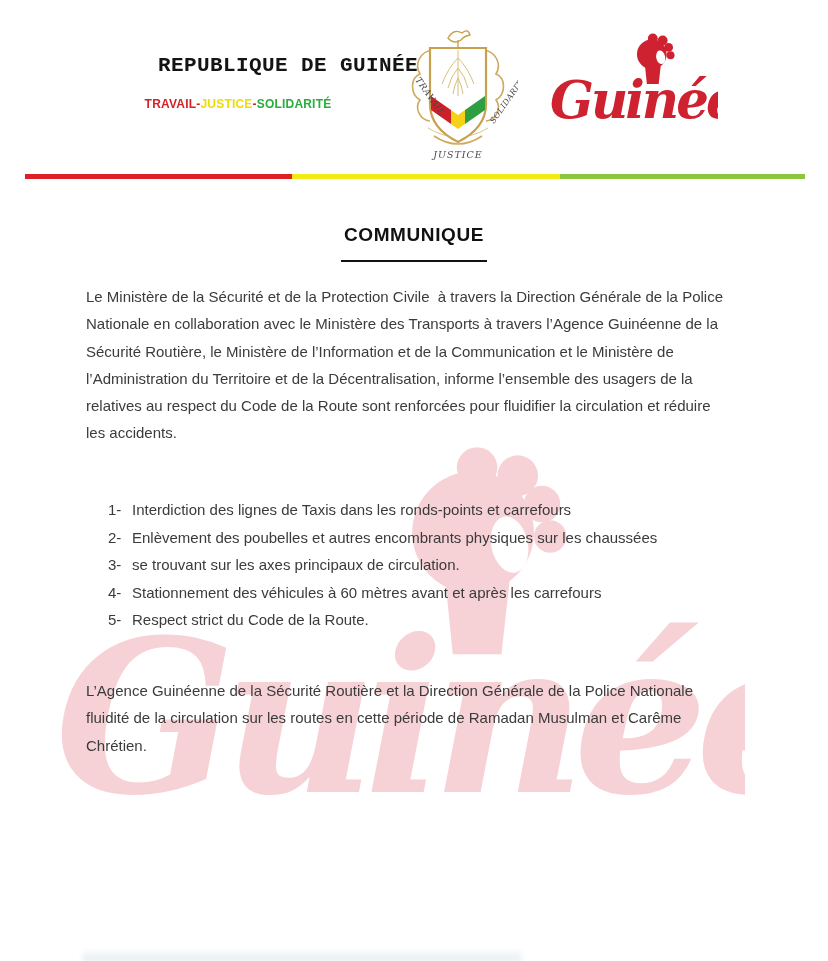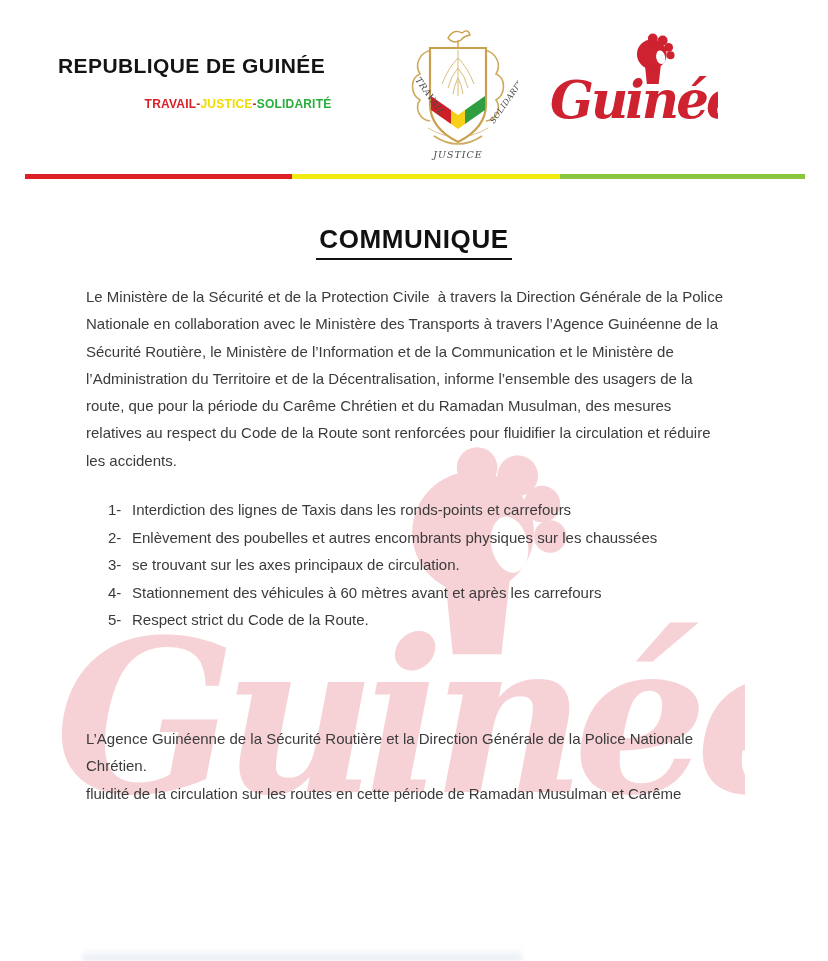--- a/index.html
+++ b/index.html
@@ -12,22 +12,22 @@
   }
   html,body{margin:0;padding:0;}
   body{background:#ffffff;font-family:"Liberation Sans", sans-serif;}
   .page{
     position:relative; width:828px; height:961px; background:#ffffff;
     overflow:hidden; margin:0 auto;
   }
   
   .country-title{
     position:absolute; left:58px; top:54px; width:360px;
-    text-align:left; font-size:21px; font-weight:bold; color:#141414;
-    letter-spacing:0.4px; white-space:pre;
+    text-align:right; font-size:21px; font-weight:bold; color:#141414;
+    letter-spacing:0.4px; white-space:pre;font-family:Liberation Mono, monospace;
   }
   .motto{
     position:absolute; left:58px; top:97px; width:360px;
     text-align:center; font-size:12px; font-weight:bold; letter-spacing:0.2px;
     white-space:pre;
   }
   .motto .t-red{color:var(--motto-red);}
   .motto .t-yellow{color:var(--motto-yellow);}
   .motto .t-green{color:var(--motto-green);}
   .coat{position:absolute; left:398px; top:24px; width:120px; height:146px;}
@@ -38,27 +38,27 @@
   .divider .seg-yellow{width:268px; background:var(--flag-yellow);}
   .divider .seg-green{width:245px; background:var(--flag-green);}
   
   .watermark{
     position:absolute; left:55px; top:435px; width:690px; height:406px;
     color:var(--watermark-pink); opacity:0.55; z-index:0; pointer-events:none;
   }
   
   .doc-title{position:absolute; left:0; top:224px; width:828px; text-align:center; z-index:1;}
   .doc-title span{
-    display:inline-block; font-size:26px; font-weight:bold; color:#111;
-    letter-spacing:0.6px; border-bottom:2.5px solid #111; padding:0 3px 3px 3px;
+    display:inline-block; font-size:19px; font-weight:bold; color:#111;
+    letter-spacing:0.6px; border-bottom:2.5px solid #111; padding:0 3px 14px 3px;
   }
   .para{position:absolute; z-index:1; color:var(--text); font-size:15px; line-height:27.3px;}
   .para .line{white-space:pre;}
   .para-1{left:86px; top:283px; width:690px;}
-  .para-2{left:86px; top:677px; width:690px;margin-top:48px;}
+  .para-2{left:86px; top:677px; width:690px;}
   .measures{position:absolute; left:108px; top:496px; width:660px; z-index:1;
     color:var(--text); font-size:15px; line-height:27.5px;}
   .list-item{display:flex;}
   .list-item .num{width:24px; flex:0 0 24px;}
   .item-text .line{white-space:pre;}
   
   .bottom-smudge{
     position:absolute; left:82px; bottom:0; width:440px; height:13px; z-index:0;
     background:linear-gradient(180deg, rgba(228,234,241,0) 0%, rgba(209,221,234,0.55) 100%);
     filter:blur(2px);
@@ -143,21 +143,20 @@
 
   <div class="doc-title">
     <span>COMMUNIQUE</span>
   </div>
 
   <div class="para para-1">
       <div class="line">Le Ministère de la Sécurité et de la Protection Civile  à travers la Direction Générale de la Police</div>
       <div class="line">Nationale en collaboration avec le Ministère des Transports à travers l’Agence Guinéenne de la</div>
       <div class="line">Sécurité Routière, le Ministère de l’Information et de la Communication et le Ministère de</div>
       <div class="line">l’Administration du Territoire et de la Décentralisation, informe l’ensemble des usagers de la</div>
-      <div class="line">route, que pour la période du Carême Chrétien et du Ramadan Musulman, des mesures</div>
       <div class="line">relatives au respect du Code de la Route sont renforcées pour fluidifier la circulation et réduire</div>
       <div class="line">les accidents.</div>
     </div>
 
   <div class="measures">
       <div class="list-item">
         <span class="num">1-</span>
         <div class="item-text">
           <div class="line">Interdiction des lignes de Taxis dans les ronds-points et carrefours</div>
         </div>
@@ -183,18 +182,18 @@
       <div class="list-item">
         <span class="num">5-</span>
         <div class="item-text">
           <div class="line">Respect strict du Code de la Route.</div>
         </div>
       </div>
     </div>
 
   <div class="para para-2">
       <div class="line">L’Agence Guinéenne de la Sécurité Routière et la Direction Générale de la Police Nationale</div>
+      <div class="line">fluidité de la circulation sur les routes en cette période de Ramadan Musulman et Carême</div>
       <div class="line">Chrétien.</div>
-      <div class="line">fluidité de la circulation sur les routes en cette période de Ramadan Musulman et Carême</div>
     </div>
 
   <div class="bottom-smudge"></div>
 </div>
 
 </body></html>

